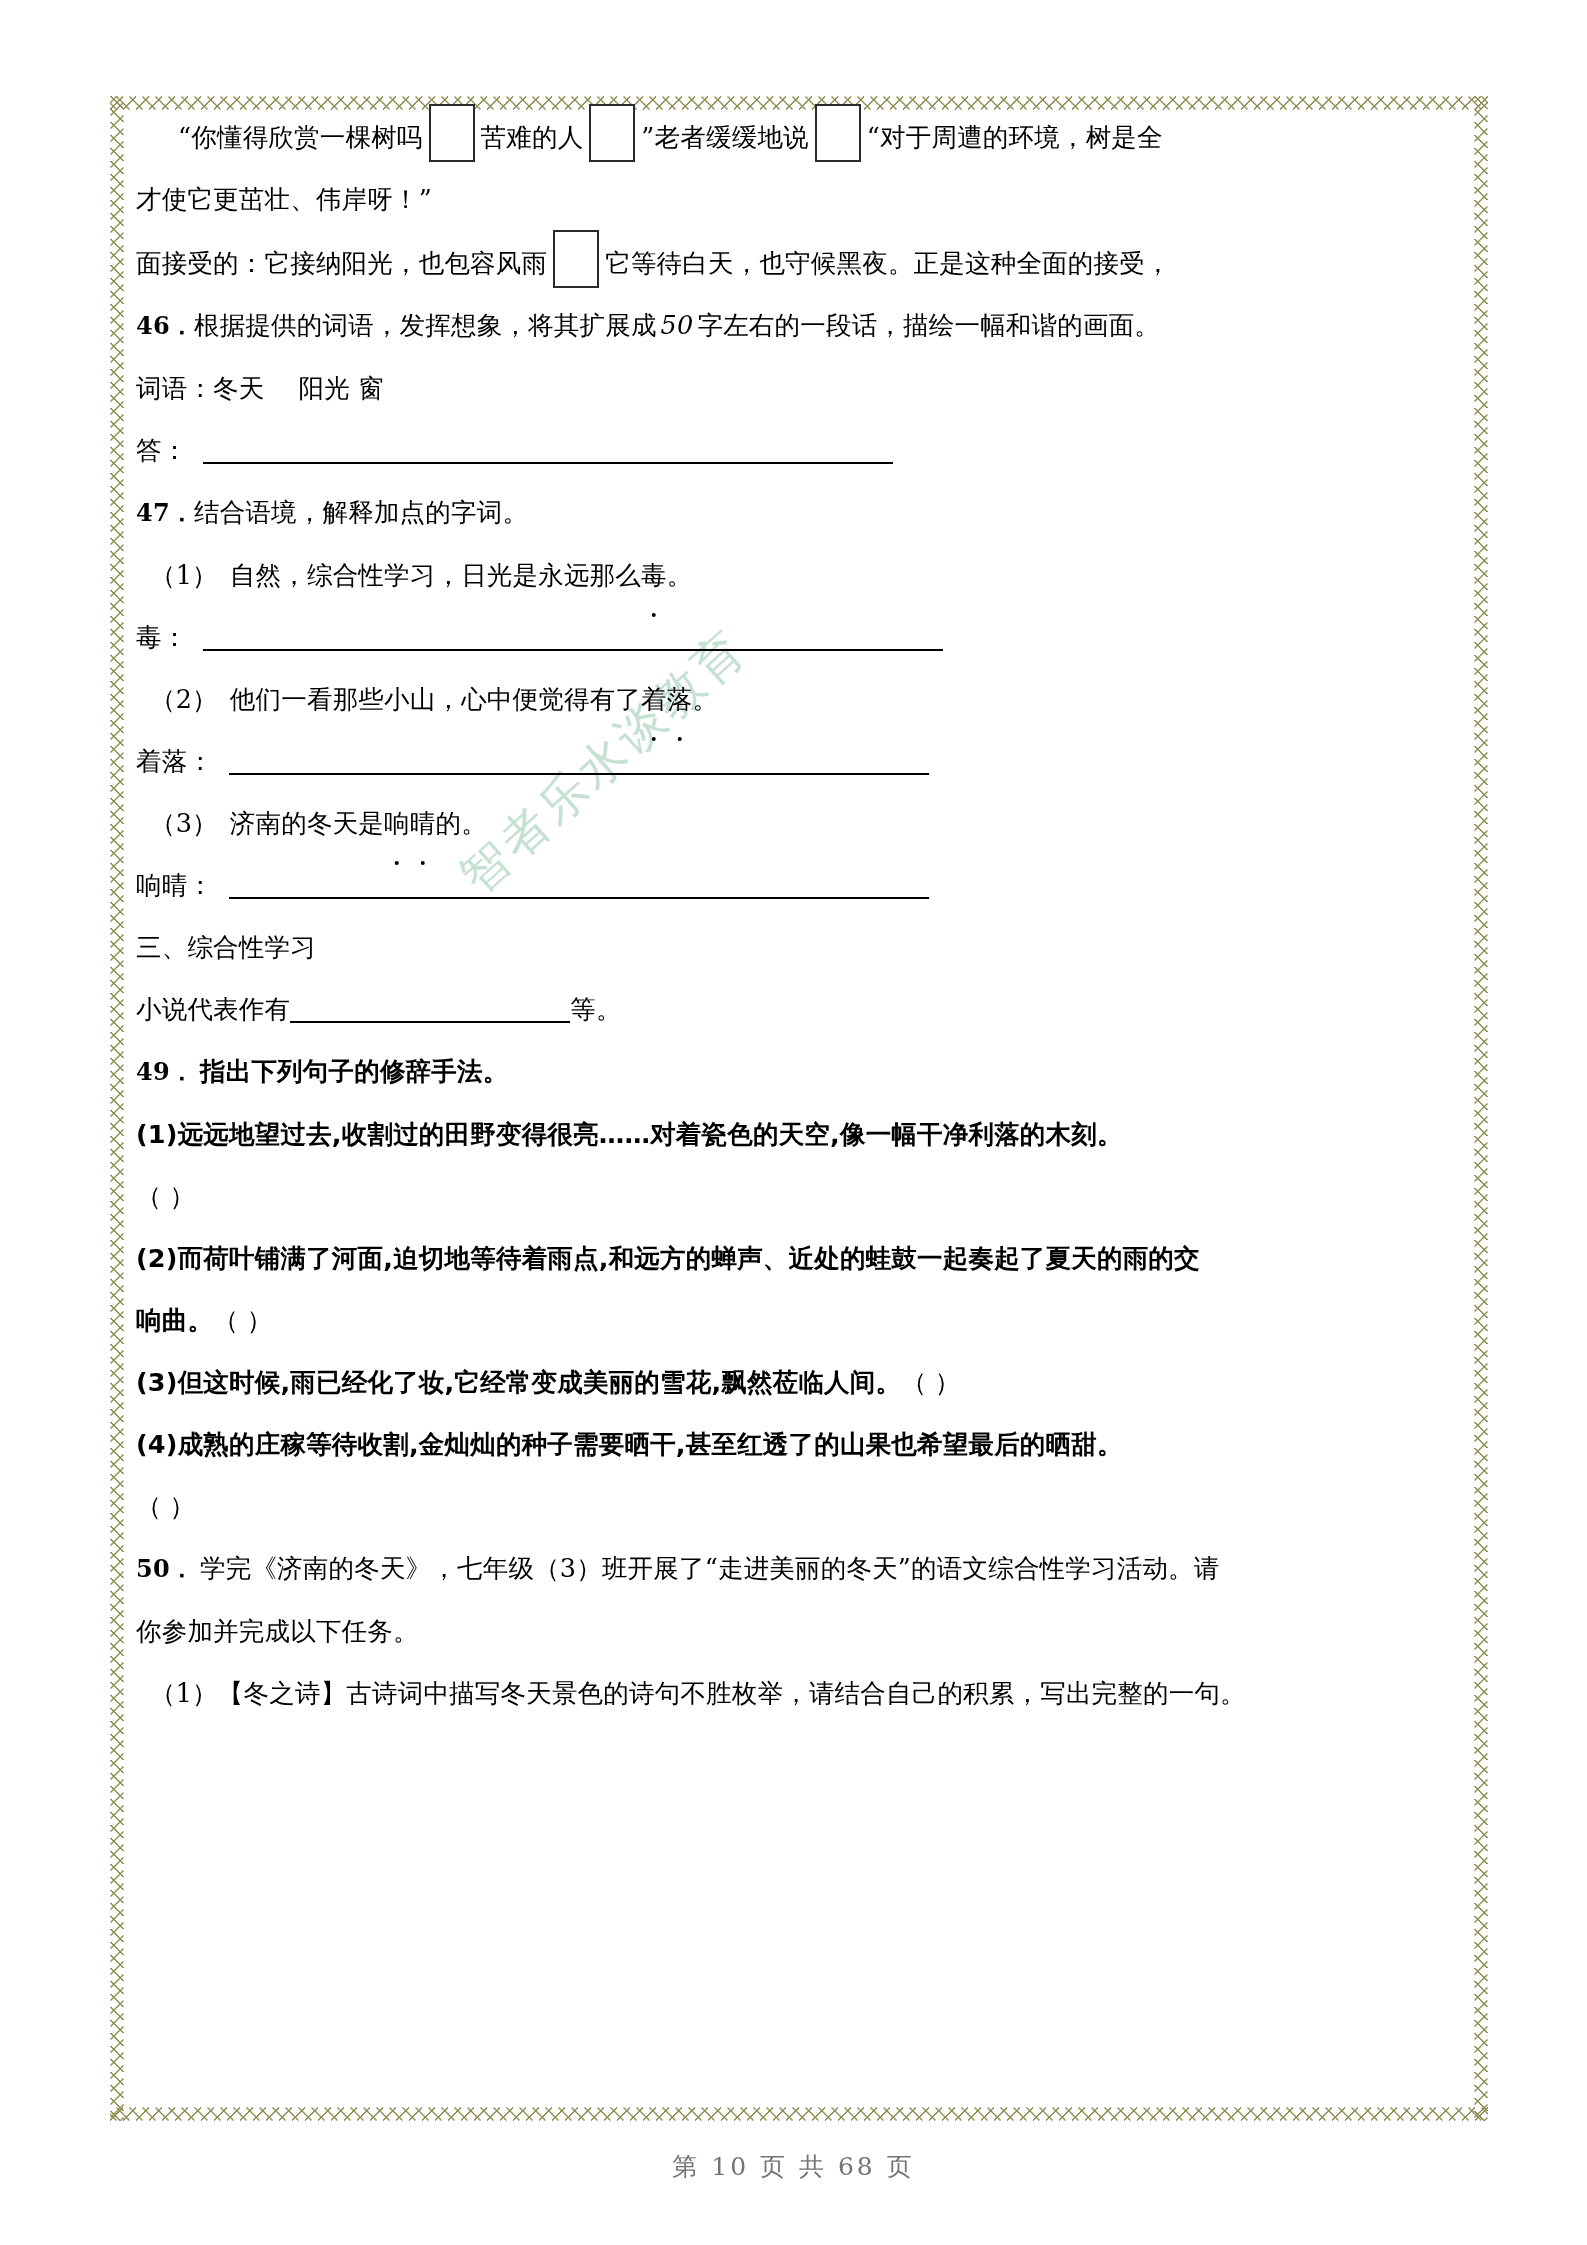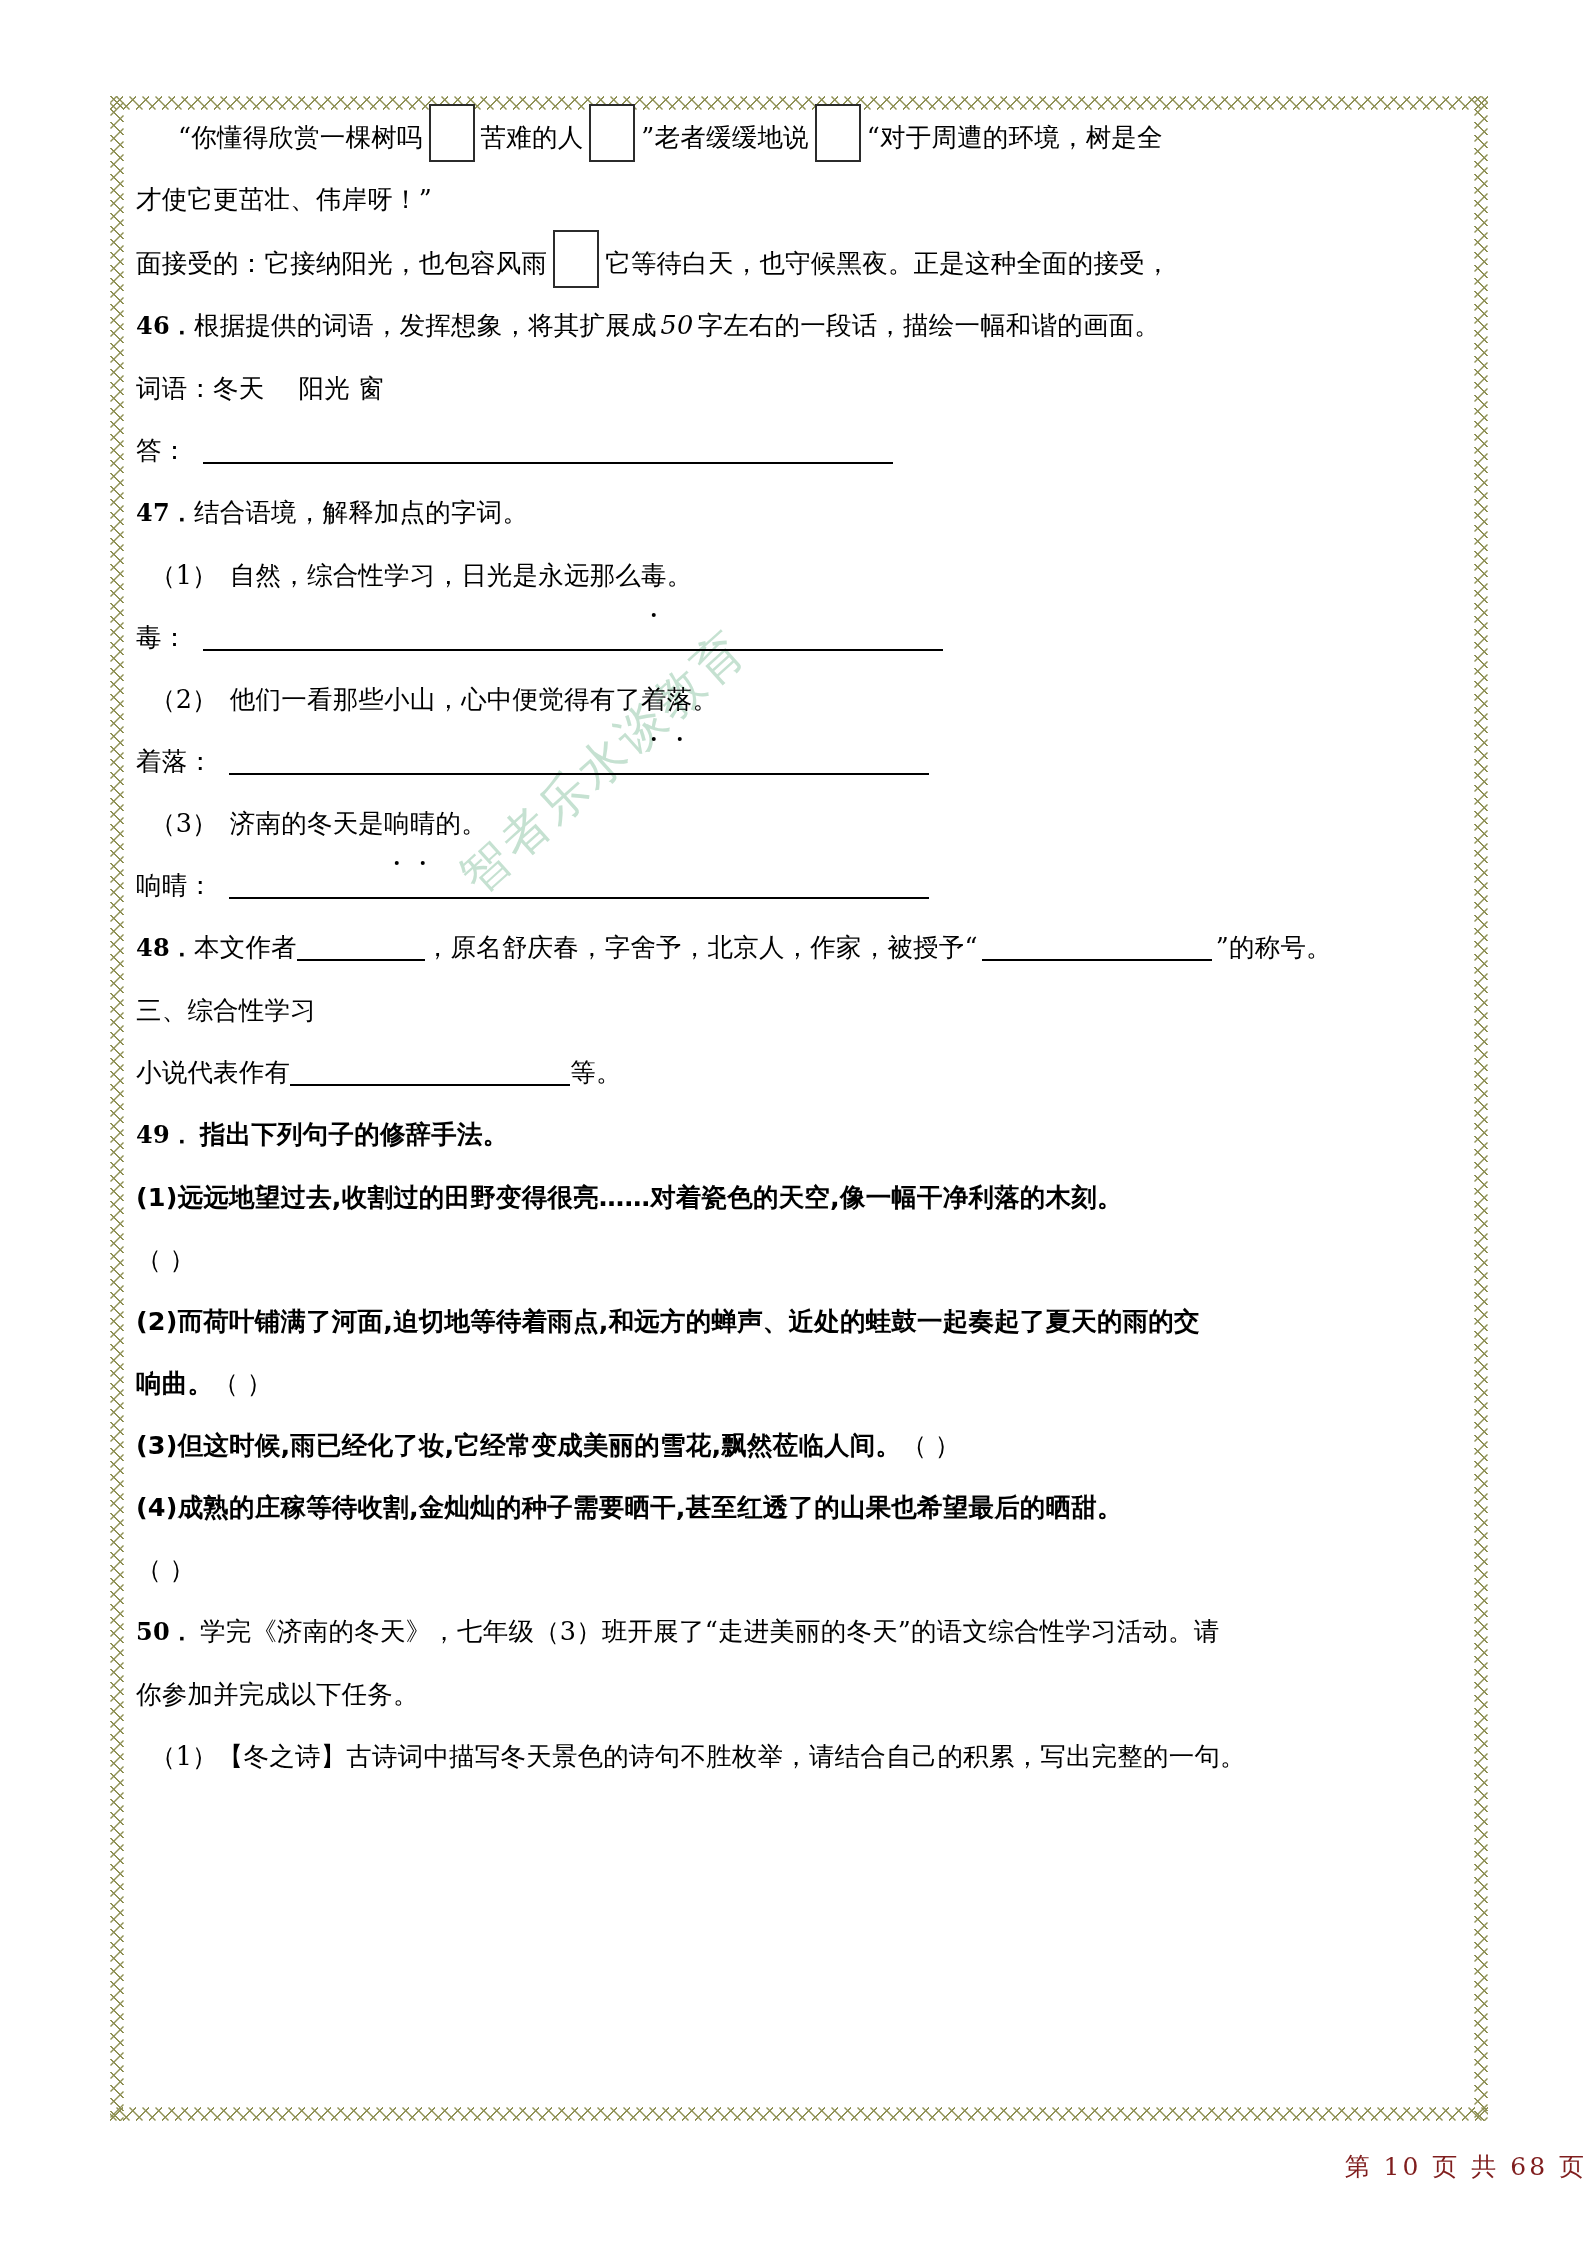--- a/index.html
+++ b/index.html
@@ -146,25 +146,25 @@
     pointer-events: none;
     white-space: nowrap;
   }
 
   
   #footer {
     position: absolute;
     left: 0;
     top: 2150px;
     width: 1587px;
-    text-align: right;
+    text-align: center;
     font-size: 25px;
     letter-spacing: 3px;
     font-family: "DejaVu Serif", "Liberation Serif", serif;
-    color: #7f1d1d;
+    color: #737373;
   }
 </style>
 </head>
 <body>
 
 <div id="page">
 
   <div class="zig h" id="border-top" style="--c: #8f9156;"></div>
   <div class="zig h" id="border-bottom" style="--c: #8f9156;"></div>
   <div class="zig v" id="border-left" style="--c: #8f9156;"></div>
@@ -217,23 +217,20 @@
     </div>
 
     <div class="line indent1">
       <span>（3）</span><span style="padding-left:12px;">济南的冬天是</span><span class="dotchar">响</span><span class="dotchar">晴</span><span>的。</span>
     </div>
 
     <div class="line">
       <span>响晴：</span><span class="rule r-xiang"></span>
     </div>
 
-    <div class="line">
-      <span class="qnum">48．</span><span>本文作者</span><span class="rule r-a48"></span><span>，原名舒庆春，字舍予，北京人，作家，被授予“</span><span class="rule r-b48"></span><span>”的称号。</span>
-    </div>
 
     <div class="line">三、综合性学习</div>
 
     <div class="line">
       <span>小说代表作有</span><span class="rule r-c48"></span><span>等。</span>
     </div>
 
     <div class="bold-blk">
 
       <div class="line" style="line-height:62px;">

